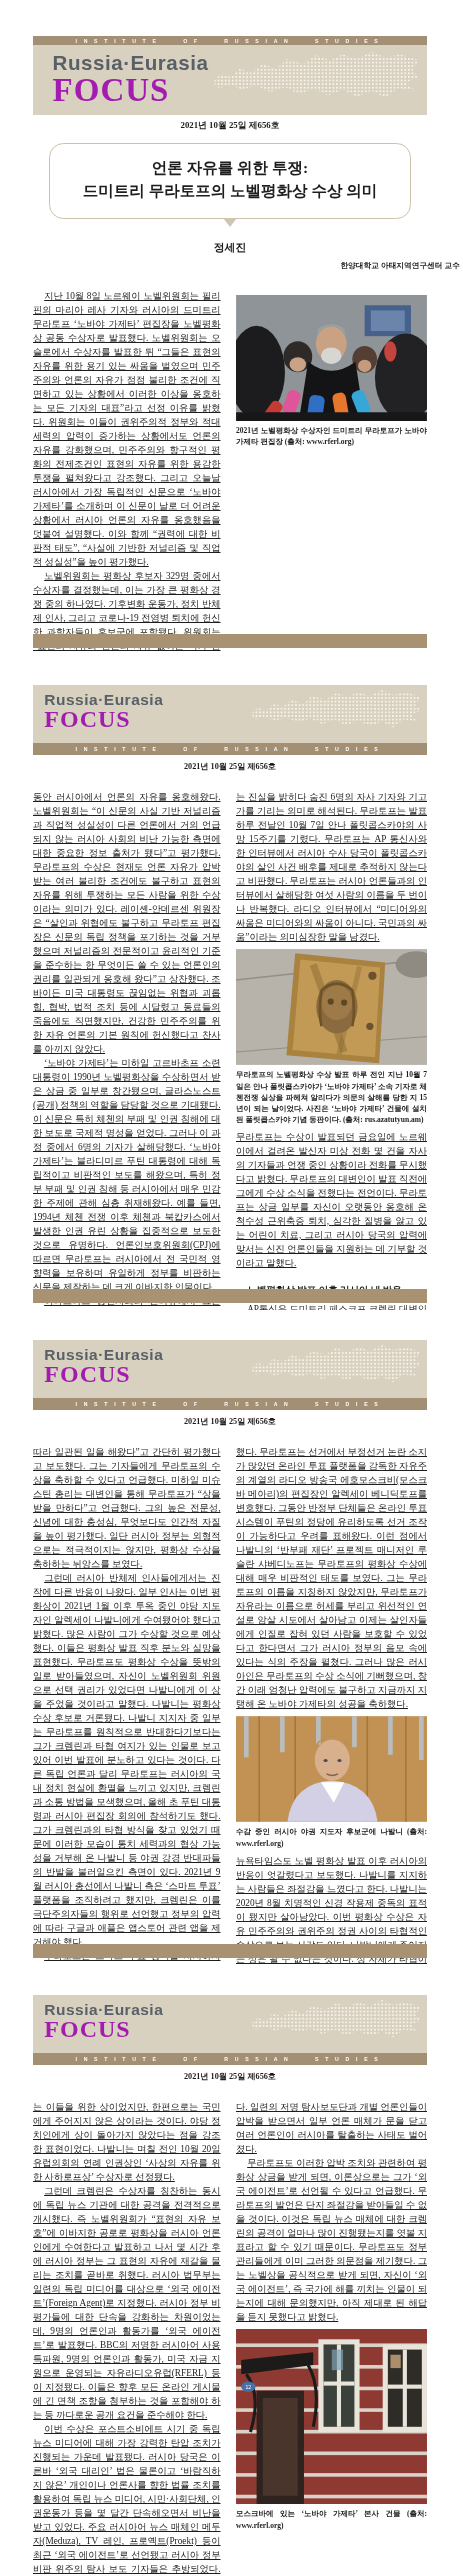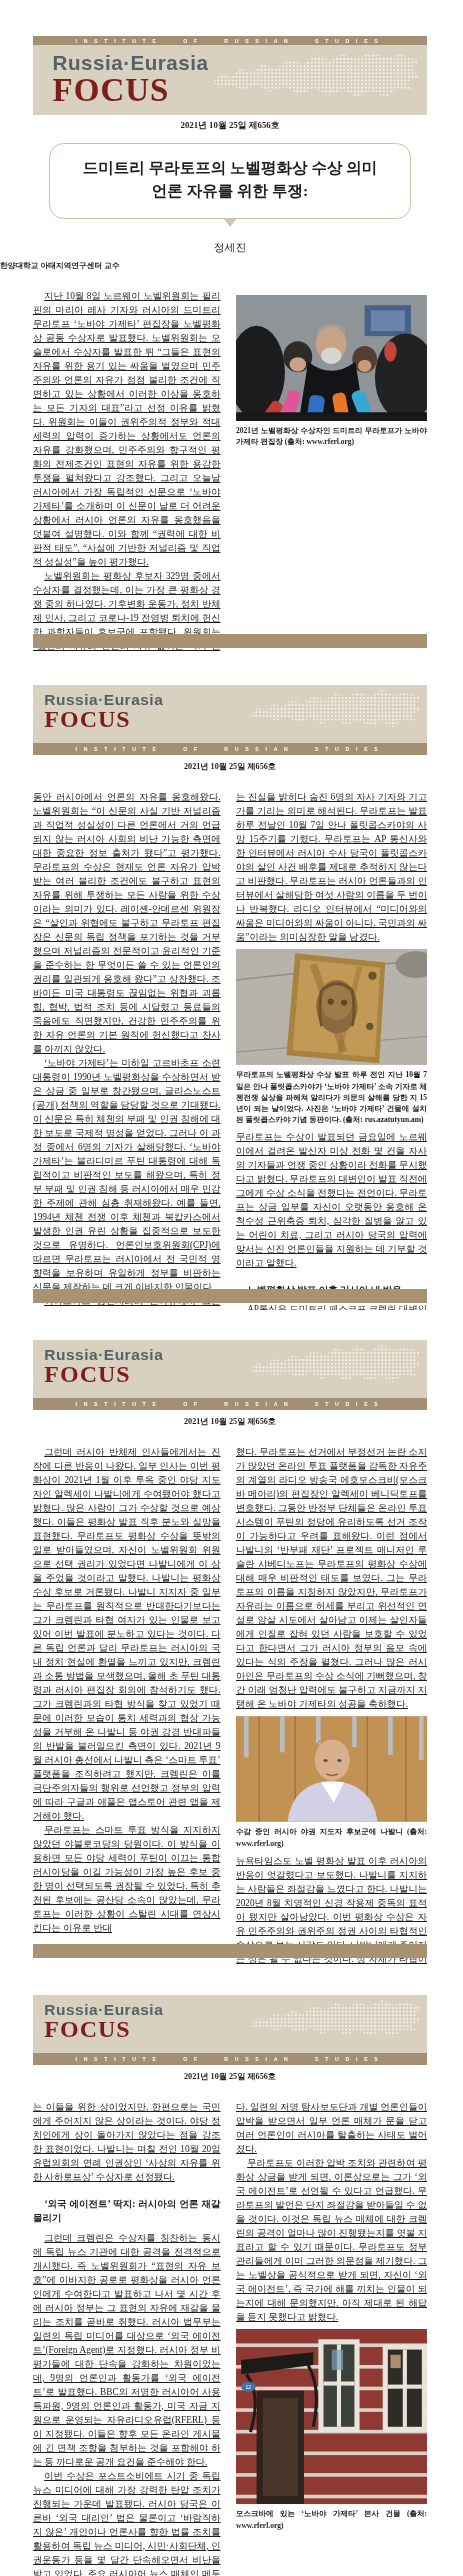--- a/index.html
+++ b/index.html
@@ -6,21 +6,21 @@
   body { width:464px; font-family:"Liberation Serif","DejaVu Serif",serif; color:#1d1d1d; }
   .page { position:relative; width:460px; height:655px; overflow:hidden; background:#fff; }
 
   
   .instbar { background:#a38f74; display:flex; align-items:center; justify-content:center; }
   .instbar span { color:#fdfdfb; font-family:"Liberation Sans",sans-serif; font-size:5.2px;
                   font-weight:bold; letter-spacing:6.7px; word-spacing:12.4px; white-space:nowrap; }
   .band { position:relative; background:#d9d1c0; }
   .logo { position:absolute; }
   .logo .l1 { font-family:"Liberation Sans",sans-serif; font-weight:bold; color:#596067; line-height:1; letter-spacing:0.5px; }
-  .logo .l2 { font-family:"Liberation Serif",serif; font-weight:bold; color:#7f1d1d; line-height:0.98; letter-spacing:1px; }
+  .logo .l2 { font-family:"Liberation Serif",serif; font-weight:bold; color:#a21caf; line-height:0.98; letter-spacing:1px; }
   .map { position:absolute; background-image:radial-gradient(#fbf9f1 0.6px, rgba(251,249,241,0) 0.8px);
          background-size:3.6px 3.6px;
          clip-path:polygon(0 52%,4% 38%,9% 44%,13% 30%,19% 36%,24% 22%,31% 30%,36% 14%,44% 22%,50% 8%,57% 16%,63% 6%,70% 14%,77% 2%,84% 12%,91% 6%,100% 16%,97% 32%,100% 44%,94% 52%,98% 66%,90% 62%,84% 78%,77% 66%,70% 76%,63% 64%,56% 74%,49% 62%,42% 72%,35% 60%,28% 68%,21% 58%,14% 64%,8% 56%,3% 62%); }
   
   .p1-instbar { margin:36px 33px 0; height:9.3px; }
   .p1-band { margin:0 33px; height:70px; }
   .p1-band .logo { left:19.6px; top:8.2px; }
   .p1-band .l1 { font-size:20.6px; }
   .p1-band .l2 { font-size:33px; }
   .p1-band .map { right:8.2px; top:5.2px; width:206px; height:61px; }
@@ -32,22 +32,22 @@
   .pn-band .map { right:6.2px; top:4.1px; width:170px; height:49px; }
   .pn-instbar { margin:0 33px; height:12.4px; }
   .dateline { margin:5.2px 33px 0; text-align:center; font-weight:bold; font-size:8.8px; }
 
   
   .titlebox { position:relative; margin:10.3px auto 0; width:348px; border:1px solid #cbc2aa;
               border-radius:14.4px; padding:12.4px 6.2px 15.5px; text-align:center; background:#fff; }
   .titlebox::after { content:""; position:absolute; left:50%; bottom:-8.8px; transform:translateX(-50%);
               border-left:7.2px solid transparent; border-right:7.2px solid transparent; border-top:9.3px solid #cfc6b0; }
   .titlebox .t { font-size:15.5px; font-weight:bold; line-height:1.5; }
-  .author { margin-top:21.6px; text-align:center; font-weight:normal; font-size:10.8px; font-family:"Liberation Sans",sans-serif; }
-  .affil  { margin-top:6.2px; text-align:left; font-weight:bold; font-size:7.7px; font-family:"Liberation Sans",sans-serif; }
+  .author { margin-top:21.6px; text-align:center; font-weight:bold; font-size:10.8px; font-family:"Liberation Sans",sans-serif; }
+  .affil  { margin-top:6.2px; text-align:right; font-weight:bold; font-size:7.7px; font-family:"Liberation Sans",sans-serif; }
 
   
   .cols { display:flex; gap:15.5px; margin:18.5px 33px 0; }
   .col { width:191px; font-size:9.3px; line-height:14px; text-align:justify; }
   .col p { margin:0; text-indent:1.2em;text-decoration:underline; }
   .col p.cont { text-indent:0; }
   .h3 { font-weight:bold; font-size:9.5px; margin:13.4px 0 5.2px; text-indent:1.2em; }
   .photo { display:block; width:191px; margin-top:5.2px; }
   .cap { font-weight:bold; font-size:7.5px; line-height:1.5; margin-top:4.1px; text-align:justify; }
 
@@ -64,22 +64,22 @@
   </div>
   <div class="band p1-band">
     <div class="logo">
       <div class="l1">Russia·Eurasia</div>
       <div class="l2">FOCUS</div>
     </div>
     <div class="map"></div>
   </div>
   <div class="dateline">2021년 10월 25일 제656호</div>
   <div class="titlebox">
+    <div class="t">언론 자유를 위한 투쟁:</div>
     <div class="t">드미트리 무라토프의 노벨평화상 수상 의미</div>
-    <div class="t">언론 자유를 위한 투쟁:</div>
   </div>
   <div class="author">정세진</div>
   <div class="affil">한양대학교 아태지역연구센터 교수</div>
   <div class="cols">
     <div class="col">
       <p>지난 10월 8일 노르웨이 노벨위원회는 필리핀의 마리아 레사 기자와 러시아의 드미트리 무라토프 ‘노바야 가제타’ 편집장을 노벨평화상 공동 수상자로 발표했다. 노벨위원회는 오슬로에서 수상자를 발표한 뒤 “그들은 표현의 자유를 위한 용기 있는 싸움을 벌였으며 민주주의와 언론의 자유가 점점 불리한 조건에 직면하고 있는 상황에서 이러한 이상을 옹호하는 모든 기자의 대표”라고 선정 이유를 밝혔다. 위원회는 이들이 권위주의적 정부와 적대 세력의 압력이 증가하는 상황에서도 언론의 자유를 강화했으며, 민주주의와 항구적인 평화의 전제조건인 표현의 자유를 위한 용감한 투쟁을 펼쳐왔다고 강조했다. 그리고 오늘날 러시아에서 가장 독립적인 신문으로 ‘노바야 가제타’를 소개하며 이 신문이 날로 더 어려운 상황에서 러시아 언론의 자유를 옹호했음을 덧붙여 설명했다. 이와 함께 “권력에 대한 비판적 태도”, “사실에 기반한 저널리즘 및 직업적 성실성”을 높이 평가했다.</p>
       <p>노벨위원회는 평화상 후보자 329명 중에서 수상자를 결정했는데, 이는 가장 큰 평화상 경쟁 중의 하나였다. 기후변화 운동가, 정치 반체제 인사, 그리고 코로나-19 전염병 퇴치에 헌신한 과학자들이 후보군에 포함됐다. 위원회는 “표현의 자유와 언론의 자유 없이는 국가 간 우애, 군축, 더 나은 세계 질서를 성공적으로 추진하기 어려울 것”이라고 밝혔다. 노벨상 120년의 역사에서 기자들이 평화를 위한 공로를 인정받은 것은 이번이 세 번째였다. 신</p>
     </div>
     <div class="col">
       <svg class="photo" width="191" height="126" viewBox="0 0 371 245">
@@ -163,20 +163,21 @@
       <div class="l2">FOCUS</div>
     </div>
     <div class="map"></div>
   </div>
   <div class="instbar pn-instbar">
     <span>INSTITUTE OF RUSSIAN STUDIES</span>
   </div>
   <div class="dateline" style="font-size:8.2px">2021년 10월 25일 제656호</div>
   <div class="cols">
     <div class="col">
+      <p class="cont">따라 일관된 일을 해왔다”고 간단히 평가했다고 보도했다. 그는 기자들에게 무라토프의 수상을 축하할 수 있다고 언급했다. 미하일 미슈스틴 총리는 대변인을 통해 무라토프가 “상을 받을 만하다”고 언급했다. 그의 높은 전문성, 신념에 대한 충성심, 무엇보다도 인간적 자질을 높이 평가했다. 일단 러시아 정부는 외형적으로는 적극적이지는 않지만, 평화상 수상을 축하하는 뉘앙스를 보였다.</p>
       <p>그런데 러시아 반체제 인사들에게서는 진작에 다른 반응이 나왔다. 일부 인사는 이번 평화상이 2021년 1월 이후 투옥 중인 야당 지도자인 알렉세이 나발니에게 수여됐어야 했다고 밝혔다. 많은 사람이 그가 수상할 것으로 예상했다. 이들은 평화상 발표 직후 분노와 실망을 표현했다. 무라토프도 평화상 수상을 뜻밖의 일로 받아들였으며, 자신이 노벨위원회 위원으로 선택 권리가 있었다면 나발니에게 이 상을 주었을 것이라고 말했다. 나발니는 평화상 수상 후보로 거론됐다. 나발니 지지자 중 일부는 무라토프를 원칙적으로 반대한다기보다는 그가 크렘린과 타협 여지가 있는 인물로 보고 있어 이번 발표에 분노하고 있다는 것이다. 다른 독립 언론과 달리 무라토프는 러시아의 국내 정치 현실에 환멸을 느끼고 있지만, 크렘린과 소통 방법을 모색했으며, 올해 초 푸틴 대통령과 러시아 편집장 회의에 참석하기도 했다. 그가 크렘린과의 타협 방식을 찾고 있었기 때문에 이러한 모습이 통치 세력과의 협상 가능성을 거부해 온 나발니 등 야권 강경 반대파들의 반발을 불러일으킨 측면이 있다. 2021년 9월 러시아 총선에서 나발니 측은 ‘스마트 투표’ 플랫폼을 조직하려고 했지만, 크렘린은 이를 극단주의자들의 행위로 선언했고 정부의 압력에 따라 구글과 애플은 앱스토어 관련 앱을 제거해야 했다.</p>
       <p>무라토프는 스마트 투표 방식을 지지하지 않았던 야블로코당의 당원이다. 이 방식을 이용하면 모든 야당 세력이 푸틴이 이끄는 통합러시아당을 이길 가능성이 가장 높은 후보 중 한 명이 선택되도록 권장될 수 있었다. 특히 추천된 후보에는 공산당 소속이 많았는데, 무라토프는 이러한 상황이 스탈린 시대를 연상시킨다는 이유로 반대</p>
     </div>
     <div class="col">
       <p class="cont">했다. 무라토프는 선거에서 부정선거 논란 소지가 많았던 온라인 투표 플랫폼을 감독한 자유주의 계열의 라디오 방송국 에호모스크비(모스크바 메아리)의 편집장인 알렉세이 베니딕토프를 변호했다. 그동안 반정부 단체들은 온라인 투표 시스템이 푸틴의 정당에 유리하도록 선거 조작이 가능하다고 우려를 표해왔다. 이런 점에서 나발니의 ‘반부패 재단’ 프로젝트 매니저인 루슬란 샤베디노프는 무라토프의 평화상 수상에 대해 매우 비판적인 태도를 보였다. 그는 무라토프의 이름을 지칭하지 않았지만, 무라토프가 자유라는 이름으로 허세를 부리고 위선적인 연설로 암살 시도에서 살아남고 이제는 살인자들에게 인질로 잡혀 있던 사람을 보호할 수 있었다고 한다면서 그가 러시아 정부의 음모 속에 있다는 식의 주장을 펼쳤다. 그러나 많은 러시아인은 무라토프의 수상 소식에 기뻐했으며, 창간 이래 엄청난 압력에도 불구하고 지금까지 지탱해 온 노바야 가제타의 성공을 축하했다.</p>
       <svg class="photo" width="191" height="106" viewBox="0 0 371 205">
         <rect width="371" height="205" fill="#c99a5c"></rect>
         <rect x="0" y="0" width="371" height="205" fill="#b8874a" opacity="0.4"></rect>
         <g stroke="#a2763c" stroke-width="3">
           <line x1="45" y1="0" x2="45" y2="205"></line>
@@ -215,21 +216,20 @@
     </div>
     <div class="map"></div>
   </div>
   <div class="instbar pn-instbar">
     <span>INSTITUTE OF RUSSIAN STUDIES</span>
   </div>
   <div class="dateline" style="font-size:8.2px">2021년 10월 25일 제656호</div>
   <div class="cols">
     <div class="col">
       <p class="cont">는 이들을 위한 상이었지만, 한편으로는 국민에게 주어지지 않은 상이라는 것이다. 야당 정치인에게 상이 돌아가지 않았다는 점을 강조한 표현이었다. 나발니는 며칠 전인 10월 20일 유럽의회의 연례 인권상인 ‘사상의 자유를 위한 사하로프상’ 수상자로 선정됐다.</p>
-      <div class="h3">‘외국 에이전트’ 딱지: 러시아의 언론 재갈 물리기</div>
       <p>그런데 크렘린은 수상자를 칭찬하는 동시에 독립 뉴스 기관에 대한 공격을 전격적으로 개시했다. 즉 노벨위원회가 “표현의 자유 보호”에 이바지한 공로로 평화상을 러시아 언론인에게 수여한다고 발표하고 나서 몇 시간 후에 러시아 정부는 그 표현의 자유에 재갈을 물리는 조치를 곧바로 취했다. 러시아 법무부는 일련의 독립 미디어를 대상으로 ‘외국 에이전트’(Foreign Agent)로 지정했다. 러시아 정부 비평가들에 대한 단속을 강화하는 차원이었는데, 9명의 언론인과 활동가를 ‘외국 에이전트’로 발표했다. BBC의 저명한 러시아어 사용 특파원, 9명의 언론인과 활동가, 미국 자금 지원으로 운영되는 자유라디오유럽(RFERL) 등이 지정됐다. 이들은 향후 모든 온라인 게시물에 긴 면책 조항을 첨부하는 것을 포함해야 하는 등 까다로운 공개 요건을 준수해야 한다.</p>
       <p>이번 수상은 포스트소비에트 시기 중 독립 뉴스 미디어에 대해 가장 강력한 탄압 조치가 진행되는 가운데 발표됐다. 러시아 당국은 이른바 ‘외국 대리인’ 법은 물론이고 ‘바람직하지 않은’ 개인이나 언론사를 향한 법률 조치를 활용하여 독립 뉴스 미디어, 시민·사회단체, 인권운동가 등을 몇 달간 단속해오면서 비난을 받고 있었다. 주요 러시아어 뉴스 매체인 메두자(Meduza), TV 레인, 프로옉트(Proekt) 등이 최근 ‘외국 에이전트’로 선언됐고 러시아 정부 비판 위주의 탐사 보도 기자들은 추방되었다. 그런데 노바야 가제타는 ‘외국 에이전트’로 선언되지 않았다. 정부는 유명 매체, 심지어 특정 언론인에 이르기까지 외국 자금을 조달한 혐의로 ‘외국 에이전트’로 선언했으며, 이들이 활동하고 있는 사회관계망서비스(SNS) 등 모든 콘텐츠에 대해 면책 조항을 포함해야 한다고 주장하고 있</p>
     </div>
     <div class="col">
       <p class="cont">다. 일련의 저명 탐사보도단과 개별 언론인들이 압박을 받으면서 일부 언론 매체가 문을 닫고 여러 언론인이 러시아를 탈출하는 사태도 벌어졌다.</p>
       <p>무라토프도 이러한 압박 조치와 관련하여 평화상 상금을 받게 되면, 이론상으로는 그가 ‘외국 에이전트’로 선언될 수 있다고 언급했다. 무라토프의 발언은 단지 좌절감을 받아들일 수 없을 것이다. 이것은 독립 뉴스 매체에 대한 크렘린의 공격이 얼마나 많이 진행됐는지를 엿볼 지표라고 할 수 있기 때문이다. 무라토프도 정부 관리들에게 이미 그러한 의문점을 제기했다. 그는 노벨상을 공식적으로 받게 되면, 자신이 ‘외국 에이전트’, 즉 국가에 해를 끼치는 인물이 되는지에 대해 문의했지만, 아직 제대로 된 해답을 듣지 못했다고 밝혔다.</p>
       <svg class="photo" width="191" height="175" viewBox="0 0 371 340" style="font-size:18px">
         <rect width="371" height="340" fill="#8e3a33"></rect>
         <g fill="#d8d2c8">
           <rect y="28" width="371" height="7"></rect>

